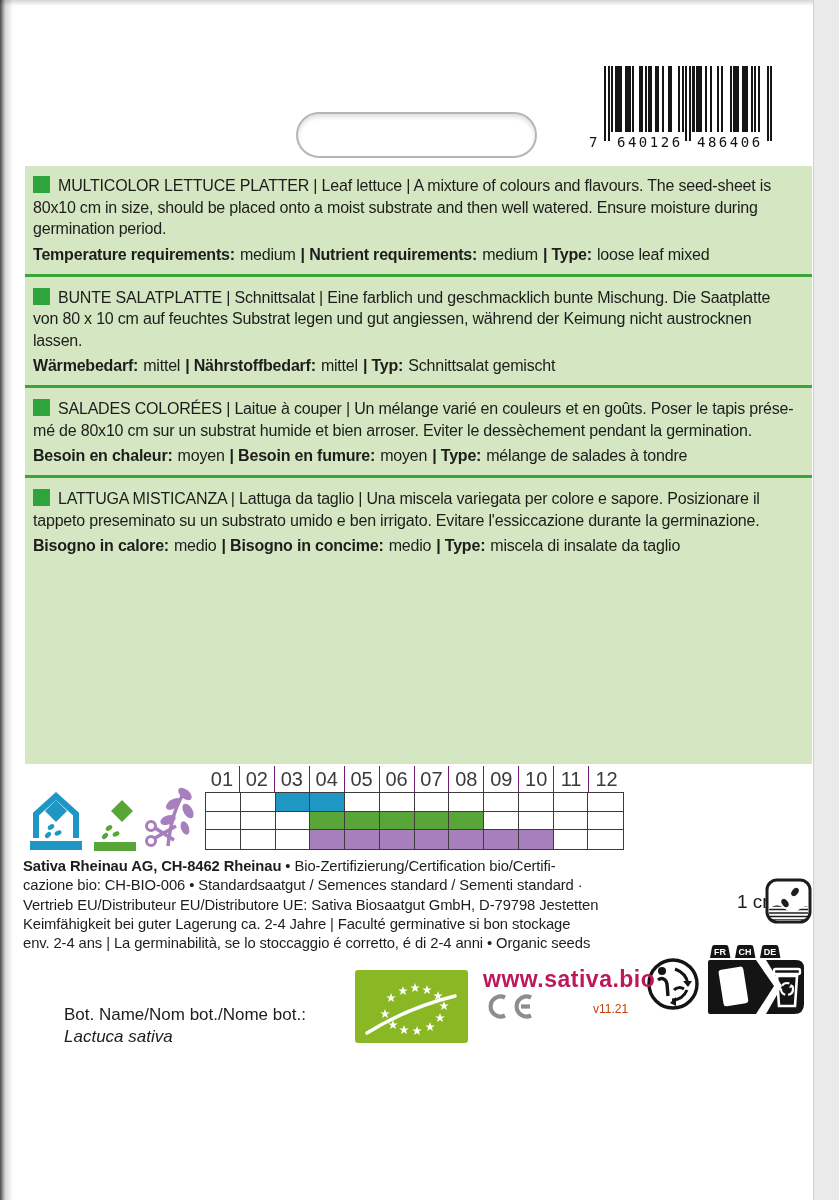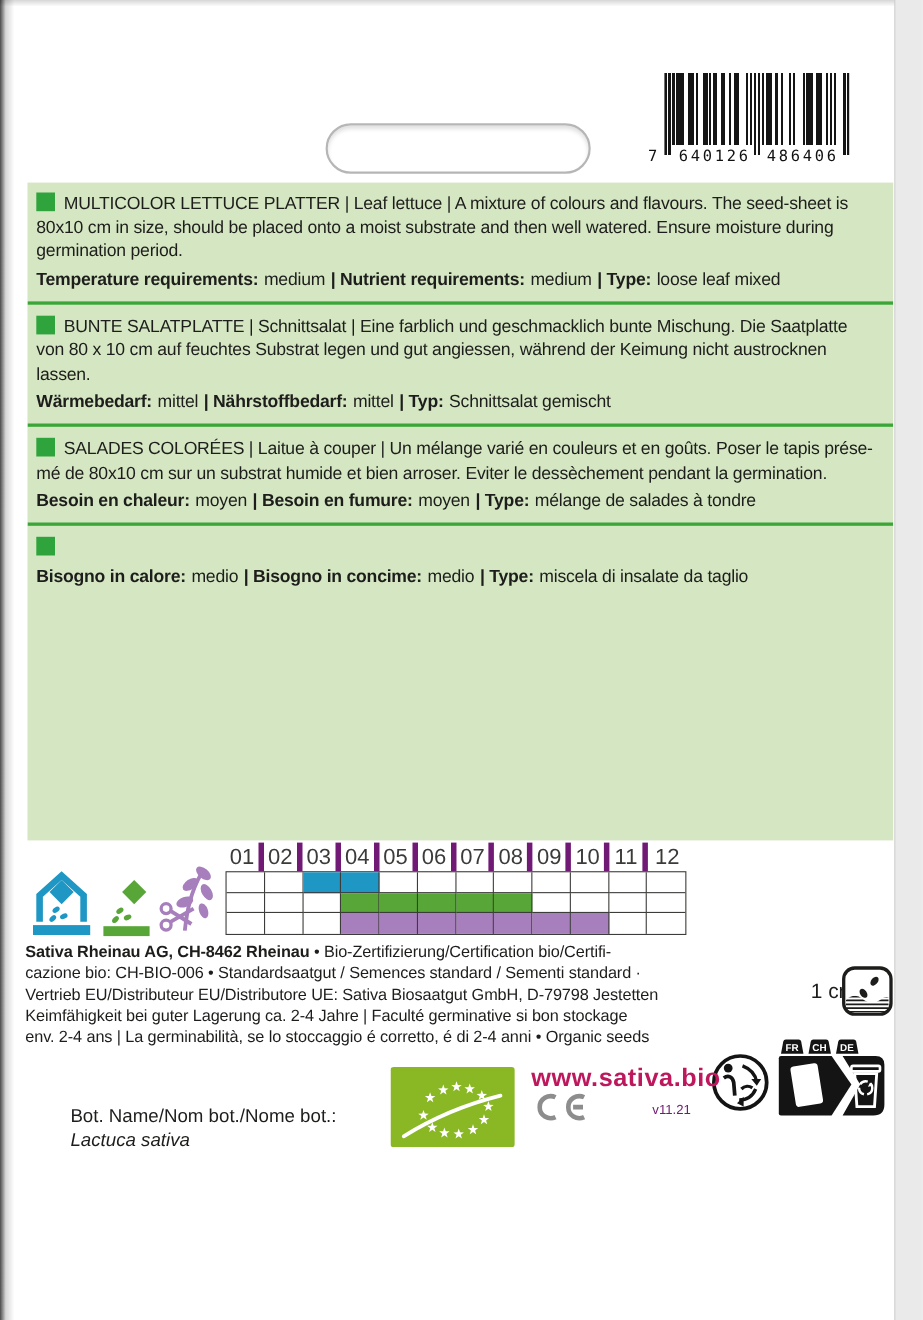--- a/index.html
+++ b/index.html
@@ -34,21 +34,21 @@
   .bullet { width:17px; height:17px; background:#2fa33c; display:inline-block; margin-right:8px; vertical-align:-2px; }
   .block-specs { margin-top:6px; font-size:16px; letter-spacing:-0.2px; }
   .block-specs b { font-weight:700; }
   .spec { margin-right:5px; }
   .spec b { margin-right:5px; }
   .rule { height:3px; background:#3aa637; margin:10px -8px 10px; }
 
   
   .cal-head { left:205px; top:766px; width:419px; height:26px; display:grid; grid-template-columns:repeat(12,1fr); }
   .cal-head-cell { display:flex; align-items:flex-end; justify-content:center; font-size:20px; color:#3b3b3a;
-    border-right:5px solid #701a75; padding-bottom:1px; }
+    border-right:1px solid #701a75; padding-bottom:1px; }
   .cal-head-cell:last-child { border-right:none; }
   .cal-body { left:205px; top:792px; width:419px; height:58px; display:grid;
     grid-template-columns:repeat(12,1fr); grid-template-rows:repeat(3,1fr); border:1px solid #3c3c3b; }
   .cal-cell { border-right:1px solid #3c3c3b; border-bottom:1px solid #3c3c3b; }
   .cal-cell:nth-child(12n) { border-right:none; }
   .cal-cell:nth-child(n+25) { border-bottom:none; }
 
   .legend-1 { left:28px;  top:790px; }
   .legend-2 { left:92px;  top:798px; }
   .legend-3 { left:138px; top:784px; }
@@ -62,21 +62,21 @@
 
   .triman { left:645px; top:956px; }
   .sorting { left:702px; top:944px; }
 
   .bot-label { left:64px; top:1004px; font-size:17px; line-height:22px; }
   .bot-name  { left:64px; top:1027px; font-size:17px; font-style:italic; }
 
   .eu-logo { left:355px; top:970px; }
   .website { left:483px; top:966px; font-size:23px; font-weight:700; color:#be185d; letter-spacing:0.5px; }
   .ce-mark { left:483px; top:993px; }
-  .version { left:593px; top:1002px; font-size:12px; color:#701a75; }
+  .version { left:593px; top:1002px; font-size:12px; color:#c2410c; }
 </style>
 </head>
 <body>
 
 <div id="stage">
 
 
   <div class="abs hang-slot"></div>
 
   <svg id="barcode-bars" class="abs" width="168" height="76" shape-rendering="crispEdges" fill="#151515">
@@ -149,21 +149,22 @@
     <div class="rule"></div>
 
     <div>
       <p class="block-intro pre"><span class="bullet"></span><span>SALADES COLORÉES | Laitue à couper | Un mélange varié en couleurs et en goûts. Poser le tapis prése-
 mé de 80x10 cm sur un substrat humide et bien arroser. Eviter le dessèchement pendant la germination.</span></p>
       <p class="block-specs"><span class="spec"><b>Besoin en chaleur:</b><span>moyen</span></span><span class="spec"><b>| Besoin en fumure:</b><span>moyen</span></span><span class="spec"><b>| Type:</b><span>mélange de salades à tondre</span></span></p>
     </div>
     <div class="rule"></div>
 
     <div>
-      <p class="block-intro pre"><span class="bullet"></span></p>
+      <p class="block-intro pre"><span class="bullet"></span><span>LATTUGA MISTICANZA | Lattuga da taglio | Una miscela variegata per colore e sapore. Posizionare il
+tappeto preseminato su un substrato umido e ben irrigato. Evitare l'essiccazione durante la germinazione.</span></p>
       <p class="block-specs"><span class="spec"><b>Bisogno in calore:</b><span>medio</span></span><span class="spec"><b>| Bisogno in concime:</b><span>medio</span></span><span class="spec"><b>| Type:</b><span>miscela di insalate da taglio</span></span></p>
     </div>
   </div>
 
   <svg class="abs legend-1" width="56" height="62" viewBox="0 0 56 62">
     <path d="M8,48 V24 L28,6 L48,24 V48" fill="none" stroke="#1f97c4" stroke-width="6"></path>
     <rect x="2" y="51" width="52" height="9" fill="#1f97c4"></rect>
     <path d="M28,10 L39,21 L28,32 L17,21 Z" fill="#1f97c4"></path>
     <ellipse cx="23" cy="37" rx="3.6" ry="2.3" fill="#1f97c4" transform="rotate(-35 23 37)"></ellipse>
     <ellipse cx="30" cy="43" rx="3.6" ry="2.3" fill="#1f97c4" transform="rotate(-25 30 43)"></ellipse>

